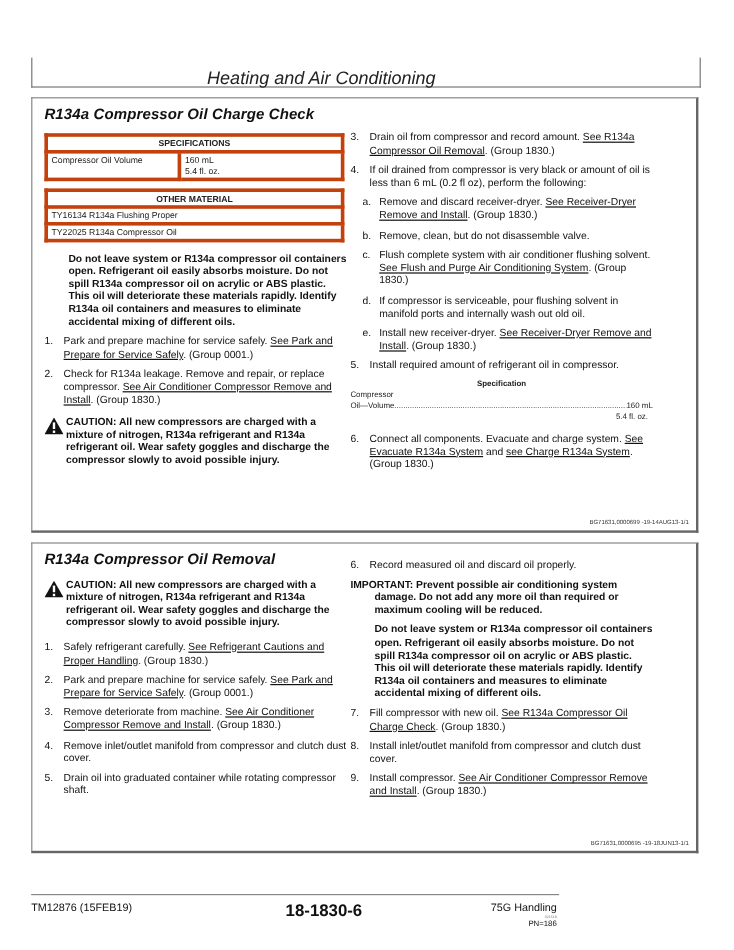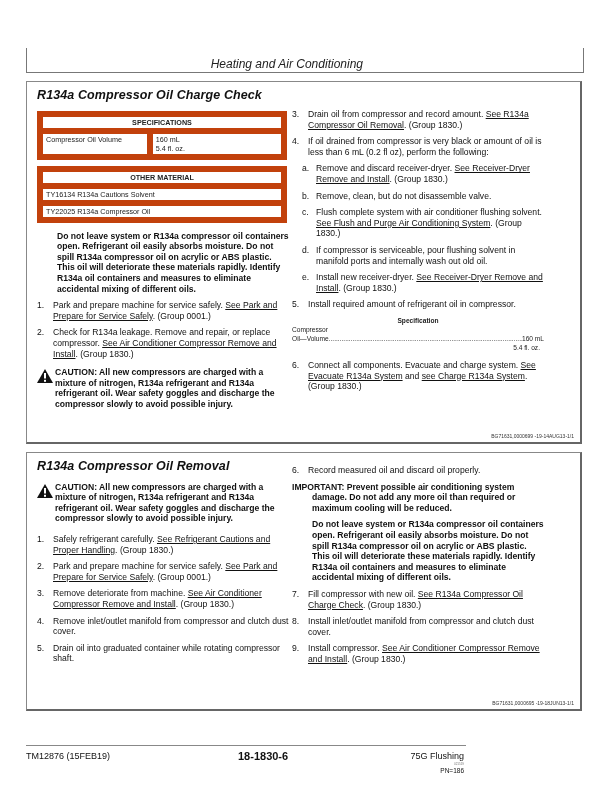--- a/index.html
+++ b/index.html
@@ -1,50 +1,50 @@
 <!DOCTYPE html>
 <html><head>
 <meta charset="utf-8">
 <style>
   html, body { margin: 0; padding: 0; background: #ffffff; }
   body { width: 612px; height: 792px; position: relative; overflow: hidden;
          font-family: "Liberation Sans", sans-serif; color: #111; }
   .header-box { position: absolute; left: 26px; top: 48px; width: 556px; height: 24px;
                 border-left: 1px solid #777; border-right: 1px solid #777; border-bottom: 1px solid #777; }
-  .header-title { position: absolute; right: 220px; top: 9px; font-size: 12px; font-style: italic; color: #222; }
+  .header-title { position: absolute; right: 220px; top: 9px; font-size: 15px; font-style: italic; color: #222; }
   .section { position: absolute; left: 26px; width: 556px; border: 1px solid #888;
              border-right: 2px solid #666; border-bottom: 2px solid #666; box-sizing: border-box; }
   .sec1 { top: 81px; height: 363px; }
   .sec2 { top: 452px; height: 259px; }
   .col { position: absolute; font-size: 8.6px; line-height: 10.6px; }
   .left { left: 10px; width: 252px; }
   .right { left: 265px; width: 252px; }
   .sec-title { font-weight: bold; font-size: 12.5px; margin: 8px 0 10px 0; letter-spacing: 0.1px; font-style: italic; }
   table.spec { width: 250px; border-collapse: collapse; font-size: 7.2px; line-height: 9px; color: #222; margin-bottom: 6px; }
-  table.spec td, table.spec th { border: 6px solid #c2410c; padding: 1px 3px; vertical-align: top; }
+  table.spec td, table.spec th { border: 3px solid #c2410c; padding: 1px 3px; vertical-align: top; }
   table.spec th { font-weight: bold; text-align: center; }
   .important { margin: 8px 0 6px 0; font-weight: bold; }
   .imp-first { text-indent: -20px; padding-left: 20px; margin: 0; }
   .imp-para { padding-left: 20px; margin: 6px 0 0 0; }
   .step { position: relative; padding-left: 16px; margin: 0 0 6px 0; }
   .step .num { position: absolute; left: 0; top: 0; }
   .substep { position: relative; padding-left: 24px; margin: 0 0 6px 0; }
   .substep .num { position: absolute; left: 10px; top: 0; }
   .link { text-decoration: underline; }
   .caution { position: relative; padding-left: 18px; font-weight: bold; margin: 8px 0 10px 0; }
   .caution .warn { position: absolute; left: 0; top: 2px; width: 16px; height: 14px; }
   .spec-block { font-size: 6.6px; line-height: 9px; margin: 2px 0 8px 0; color: #222; }
   .spec-block .spec-h { text-align: center; font-weight: bold; }
   .spec-row { display: flex; }
   .spec-row .dots { flex: 1; overflow: hidden; white-space: nowrap; }
   .spec-val2 { text-align: right; padding-right: 4px; }
   .ref { position: absolute; right: 6px; bottom: 3px; font-size: 5px; color: #333; }
   .footer-line { position: absolute; left: 26px; top: 745px; width: 440px; height: 1px; background: #888; }
   .footer-left { position: absolute; left: 26px; top: 751px; font-size: 9px; }
-  .footer-center { position: absolute; left: 238px; top: 750px; font-size: 11px; font-weight: bold; }
+  .footer-center { position: absolute; left: 238px; top: 750px; font-size: 14px; font-weight: bold; }
   .footer-right { position: absolute; right: 148px; top: 751px; font-size: 9px; text-align: right; }
   .footer-tiny { position: absolute; right: 148px; top: 762px; font-size: 3px; color: #777; }
   .footer-pn { position: absolute; right: 148px; top: 767px; font-size: 6.5px; }
 </style>
 </head>
 <body>
 
 <div class="header-box">
   <span class="header-title">Heating and Air Conditioning</span>
 </div>
@@ -67,21 +67,21 @@
       </tr>
     </tbody>
       </table>
 
     <table class="spec">
       <tbody>
           <tr>
             <th>OTHER MATERIAL</th>
           </tr>
       <tr>
-            <td>TY16134 R134a Cautions Solvent</td>
+            <td>TY16134 R134a Flushing Proper</td>
           </tr>
       <tr>
             <td>TY22025 R134a Compressor Oil</td>
           </tr>
     </tbody>
       </table>
 
     <div class="important">
       <p class="imp-para">Do not leave system or R134a compressor oil containers open. Refrigerant oil easily absorbs moisture.  Do not spill R134a compressor oil on acrylic or ABS plastic.  This oil will deteriorate these materials rapidly.  Identify R134a oil containers and measures to eliminate accidental mixing of different oils.</p>
     </div>
@@ -220,15 +220,15 @@
       <span>Install compressor.  </span><span class="link">See Air Conditioner Compressor Remove and Install</span><span>.  (Group 1830.)</span>
     </div>
   </div>
 
   <div class="ref">BG71631,0000695 -19-18JUN13-1/1</div>
 </div>
 
 <div class="footer-line"></div>
 <div class="footer-left">TM12876 (15FEB19)</div>
 <div class="footer-center">18-1830-6</div>
-<div class="footer-right">75G Flushing</div>
+<div class="footer-right">75G Handling</div>
 <div class="footer-tiny">021519</div>
 <div class="footer-pn">PN=186</div>
 
 </body></html>

